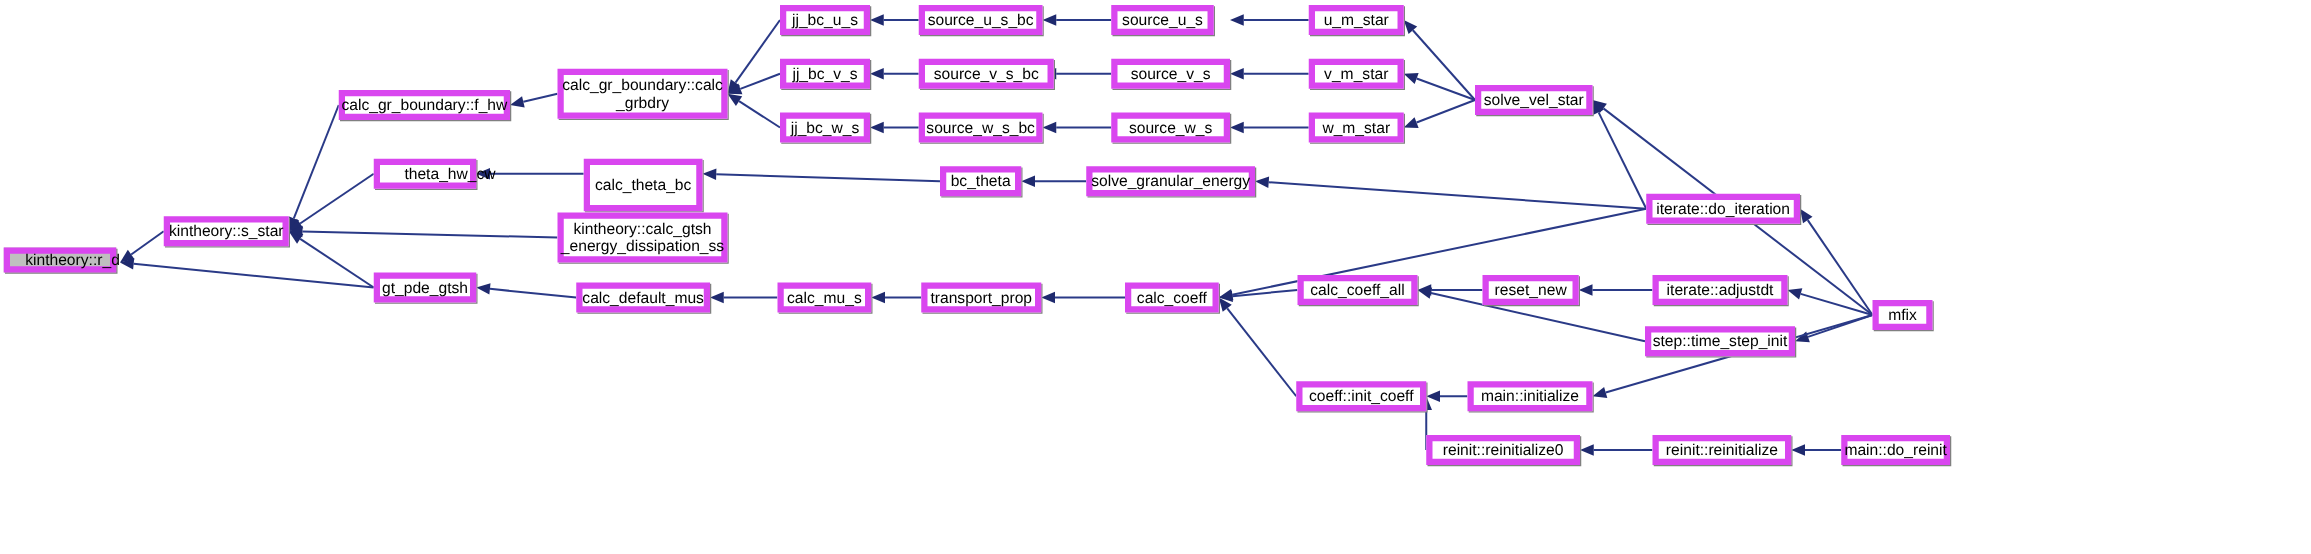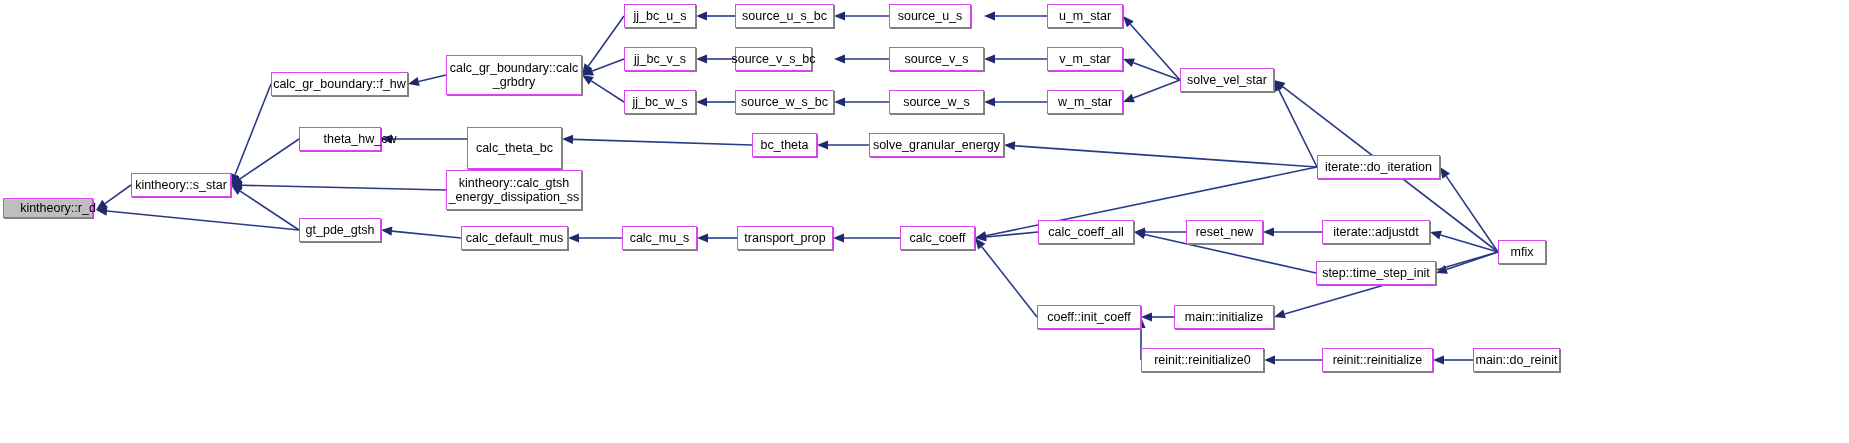--- a/index.html
+++ b/index.html
@@ -1,18 +1,18 @@
 <!DOCTYPE html>
 <html><head>
 <meta charset="utf-8">
 <style>
   html,body{margin:0;padding:0;background:#ffffff;}
   body{font-family:"Liberation Sans",sans-serif;}
   #canvas{position:relative;width:1849px;height:443px;background:#ffffff;overflow:hidden;}
-  .node{position:absolute;box-sizing:border-box;border:1px solid #d946ef;background:#ffffff;
+  .node{position:absolute;box-sizing:border-box;border:5px solid #d946ef;background:#ffffff;
         display:flex;align-items:center;justify-content:center;text-align:center;
         font-size:12.5px;line-height:13px;color:#000000;white-space:pre;
         box-shadow:1px 1px 0 0 #808080;}
   .node.highlight{background:#bfbfbf;}
   .node.two-line{line-height:14px;}
   svg.edges{position:absolute;left:0;top:0;width:1849px;height:443px;pointer-events:none;}
   .edge{stroke:#2a3a87;stroke-width:1.6px;fill:none;}
   .arrow{fill:#1f2a6e;}
 </style>
 </head>
@@ -217,21 +217,21 @@
       <div class="node two-line" style="left: 446px; top: 170px; width: 136px; height: 40px;">kintheory::calc_gtsh
 _energy_dissipation_ss</div>
       <div class="node" style="left: 461px; top: 226px; width: 107px; height: 24px;">calc_default_mus</div>
       <div class="node" style="left: 624px; top: 4px; width: 72px; height: 24px;">jj_bc_u_s</div>
       <div class="node" style="left: 624px; top: 47px; width: 72px; height: 24px;">jj_bc_v_s</div>
       <div class="node" style="left: 624px; top: 90px; width: 72px; height: 24px;">jj_bc_w_s</div>
       <div class="node" style="left: 622px; top: 226px; width: 75px; height: 24px;">calc_mu_s</div>
       <div class="node" style="left: 752px; top: 133px; width: 65px; height: 24px;">bc_theta</div>
       <div class="node" style="left: 737px; top: 226px; width: 96px; height: 24px;">transport_prop</div>
       <div class="node" style="left: 735px; top: 4px; width: 99px; height: 24px;">source_u_s_bc</div>
-      <div class="node" style="left: 735px; top: 47px; width: 77px; height: 24px;">source_v_s_bc</div>
+      <div class="node" style="left: 735px; top: 47px; width: 108px; height: 24px;">source_v_s_bc</div>
       <div class="node" style="left: 735px; top: 90px; width: 99px; height: 24px;">source_w_s_bc</div>
       <div class="node" style="left: 869px; top: 133px; width: 135px; height: 24px;">solve_granular_energy</div>
       <div class="node" style="left: 900px; top: 226px; width: 75px; height: 24px;">calc_coeff</div>
       <div class="node" style="left: 889px; top: 4px; width: 82px; height: 24px;">source_u_s</div>
       <div class="node" style="left: 889px; top: 47px; width: 95px; height: 24px;">source_v_s</div>
       <div class="node" style="left: 889px; top: 90px; width: 95px; height: 24px;">source_w_s</div>
       <div class="node" style="left: 1038px; top: 220px; width: 96px; height: 24px;">calc_coeff_all</div>
       <div class="node" style="left: 1037px; top: 305px; width: 104px; height: 24px;">coeff::init_coeff</div>
       <div class="node" style="left: 1047px; top: 4px; width: 76px; height: 24px;">u_m_star</div>
       <div class="node" style="left: 1047px; top: 47px; width: 76px; height: 24px;">v_m_star</div>

